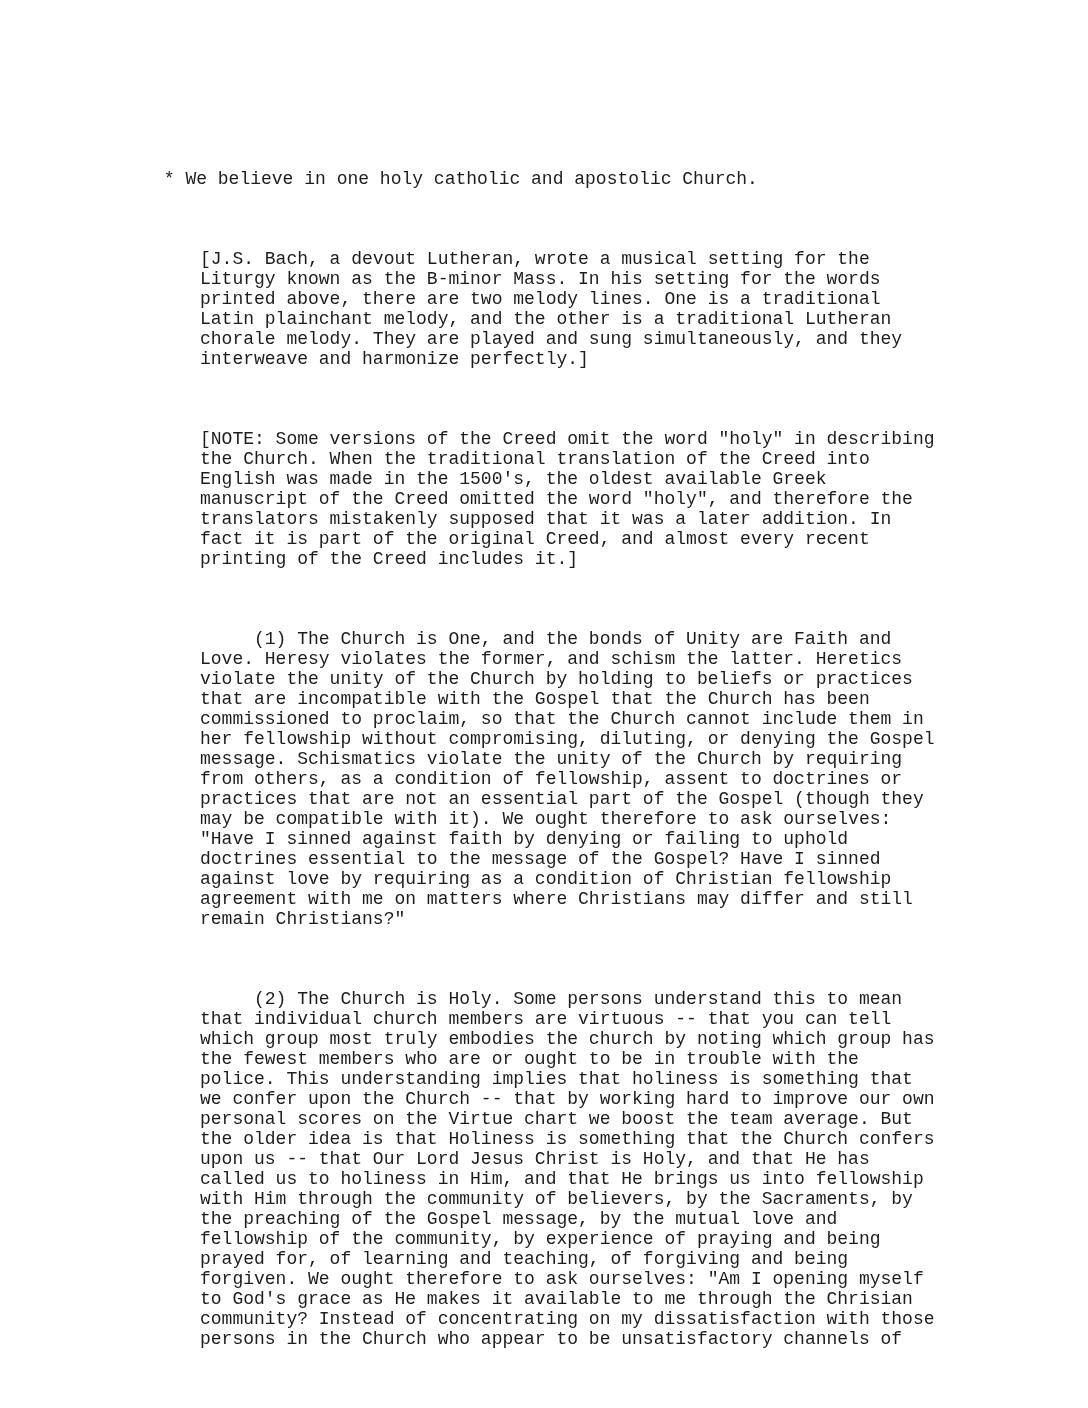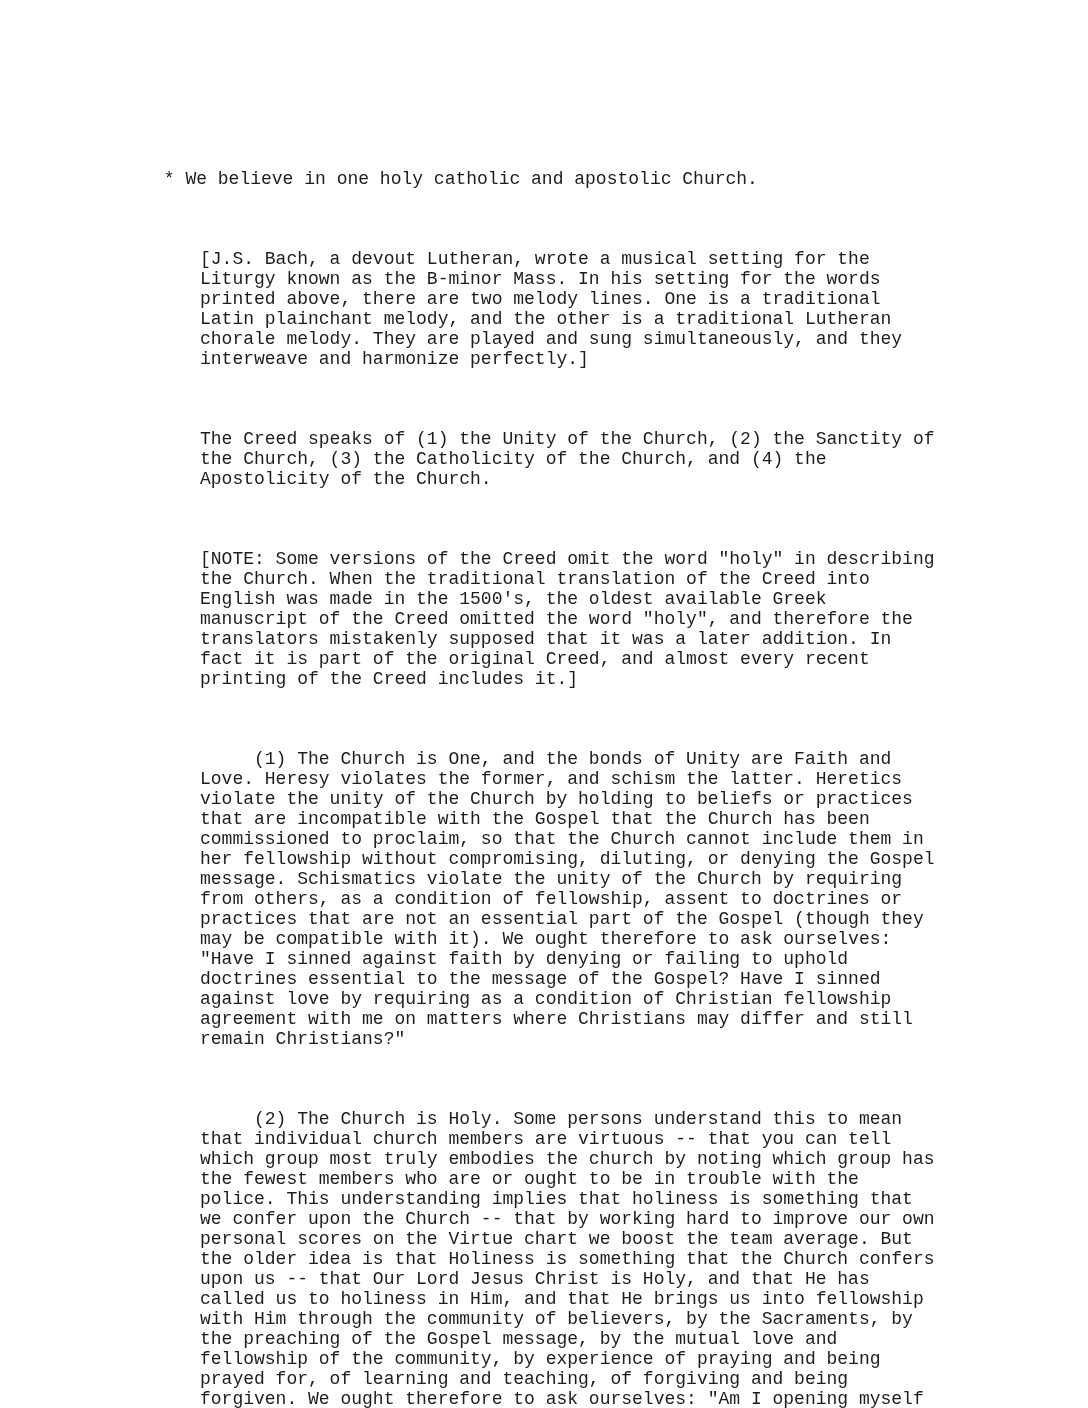--- a/index.html
+++ b/index.html
@@ -31,23 +31,20 @@
 <body>
 
 <div class="doc">
   <div class="doc-block"> * We believe in one holy catholic and apostolic Church.</div>
   <div class="doc-block">[J.S. Bach, a devout Lutheran, wrote a musical setting for the
 Liturgy known as the B-minor Mass. In his setting for the words
 printed above, there are two melody lines. One is a traditional
 Latin plainchant melody, and the other is a traditional Lutheran
 chorale melody. They are played and sung simultaneously, and they
 interweave and harmonize perfectly.]</div>
-  <div class="doc-block">The Creed speaks of (1) the Unity of the Church, (2) the Sanctity of
-the Church, (3) the Catholicity of the Church, and (4) the
-Apostolicity of the Church.</div>
   <div class="doc-block">[NOTE: Some versions of the Creed omit the word "holy" in describing
 the Church. When the traditional translation of the Creed into
 English was made in the 1500's, the oldest available Greek
 manuscript of the Creed omitted the word "holy", and therefore the
 translators mistakenly supposed that it was a later addition. In
 fact it is part of the original Creed, and almost every recent
 printing of the Creed includes it.]</div>
   <div class="doc-block">     (1) The Church is One, and the bonds of Unity are Faith and
 Love. Heresy violates the former, and schism the latter. Heretics
 violate the unity of the Church by holding to beliefs or practices

